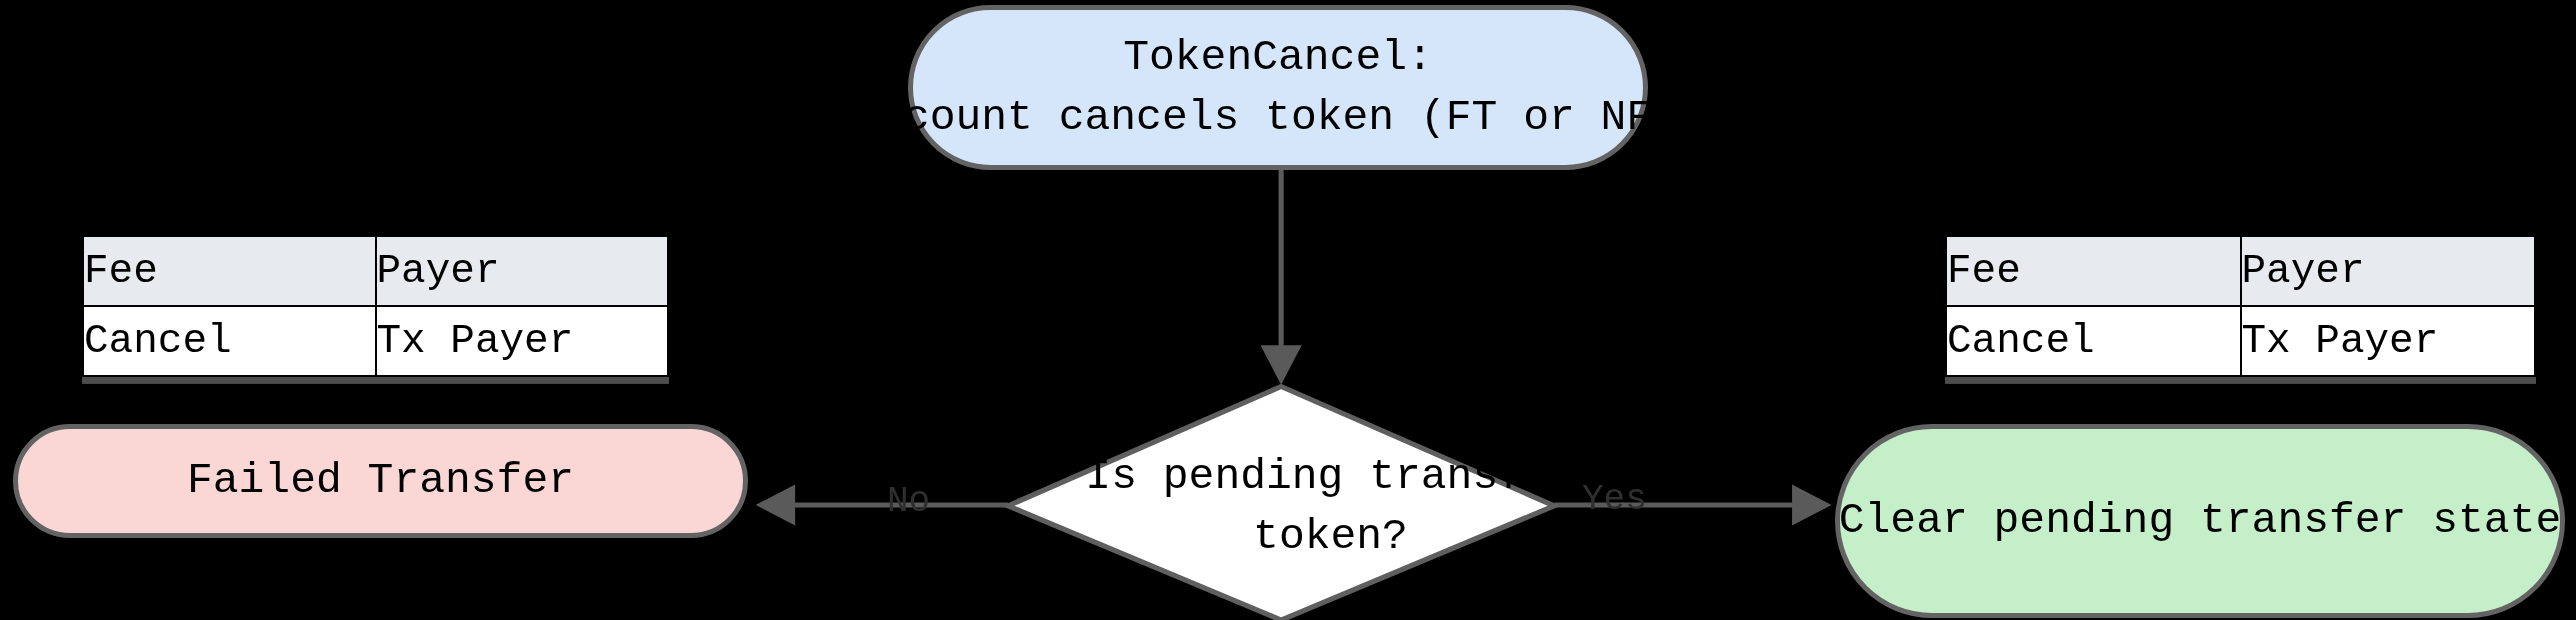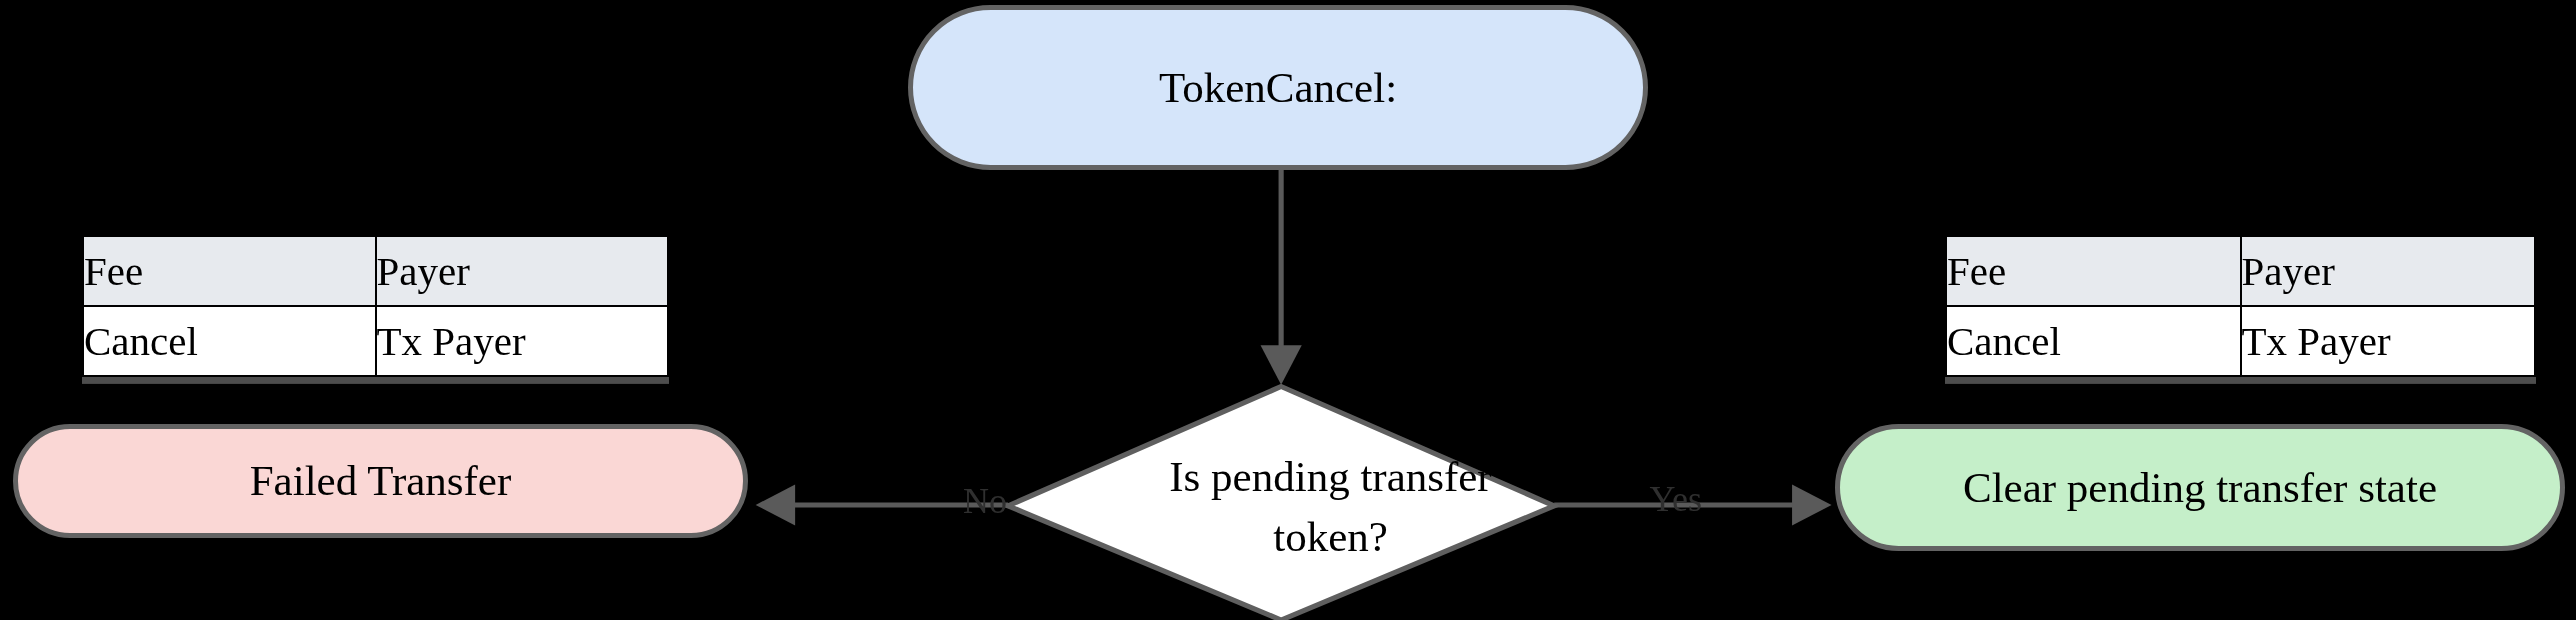--- a/index.html
+++ b/index.html
@@ -6,21 +6,21 @@
     margin: 0;
     padding: 0;
     background: #000000;
   }
   .stage {
     position: relative;
     width: 2576px;
     height: 621px;
     background: #000000;
     overflow: hidden;
-    font-family: Liberation Serif, serif;
+    font-family: Liberation Mono, monospace;
     color: #000000;
   }
   .stage * { box-sizing: border-box; }
 
   .edges-layer {
     position: absolute;
     left: 0; top: 0;
     width: 2576px;
     height: 621px;
   }
@@ -33,42 +33,42 @@
     flex-direction: column;
     align-items: center;
     justify-content: center;
     text-align: center;
     font-size: 43px;
     line-height: 60px;
     white-space: nowrap;
   }
   .node-start   { left: 908px; top: 5.2px;   width: 740px; height: 165px; }
   .node-failed  { left: 13px;   top: 424px; width: 735px; height: 114px; }
-  .node-clear   { left: 1835px; top: 424px; width: 730px; height: 127px; }
+  .node-clear   { left: 1835px; top: 424px; width: 730px; height: 194px; }
 
   .decision-label {
     position: absolute;
     left: 1116px; top: 438px;
     width: 429px; height: 137px;
     display: flex;
     flex-direction: column;
     align-items: center;
     justify-content: center;
     text-align: center;
     font-size: 43px;
     line-height: 60px;
     white-space: nowrap;
   }
 
   .edge-label {
     position: absolute;
     width: 120px;
     height: 41px;
     line-height: 41px;
-    text-align: right;
+    text-align: left;
     font-size: 36px;
     color: #2f2f2f;
   }
   .edge-label-no  { left: 887px; top: 481px; }
   .edge-label-yes { left: 1582px; top: 479px; }
 
   .fee-table {
     position: absolute;
     border-collapse: collapse;
     table-layout: fixed;
@@ -102,20 +102,21 @@
     <polygon points="926,564 926,612 880,588" fill="#5a5a5a"></polygon>
 
     <line x1="1810" y1="588" x2="2089" y2="588" stroke="#5a5a5a" stroke-width="6"></line>
     <polygon points="2087,564 2087,612 2133,588" fill="#5a5a5a"></polygon>
 
     <polygon points="1492,450 1810,589 1492,722 1174,589" fill="#ffffff" stroke="#5f5f5f" stroke-width="6"></polygon>
   </svg>
 
   <div class="stadium node-start" style="background-color: rgb(213, 229, 250);">
     <span>TokenCancel:</span>
+    <span>Account cancels token (FT or NFT)</span>
   </div>
 
   <div class="decision-label">
     <span>Is pending transfer</span>
     <span>token?</span>
   </div>
 
   <div class="stadium node-failed" style="background-color: rgb(250, 215, 213);">
     <span>Failed Transfer</span>
   </div>

